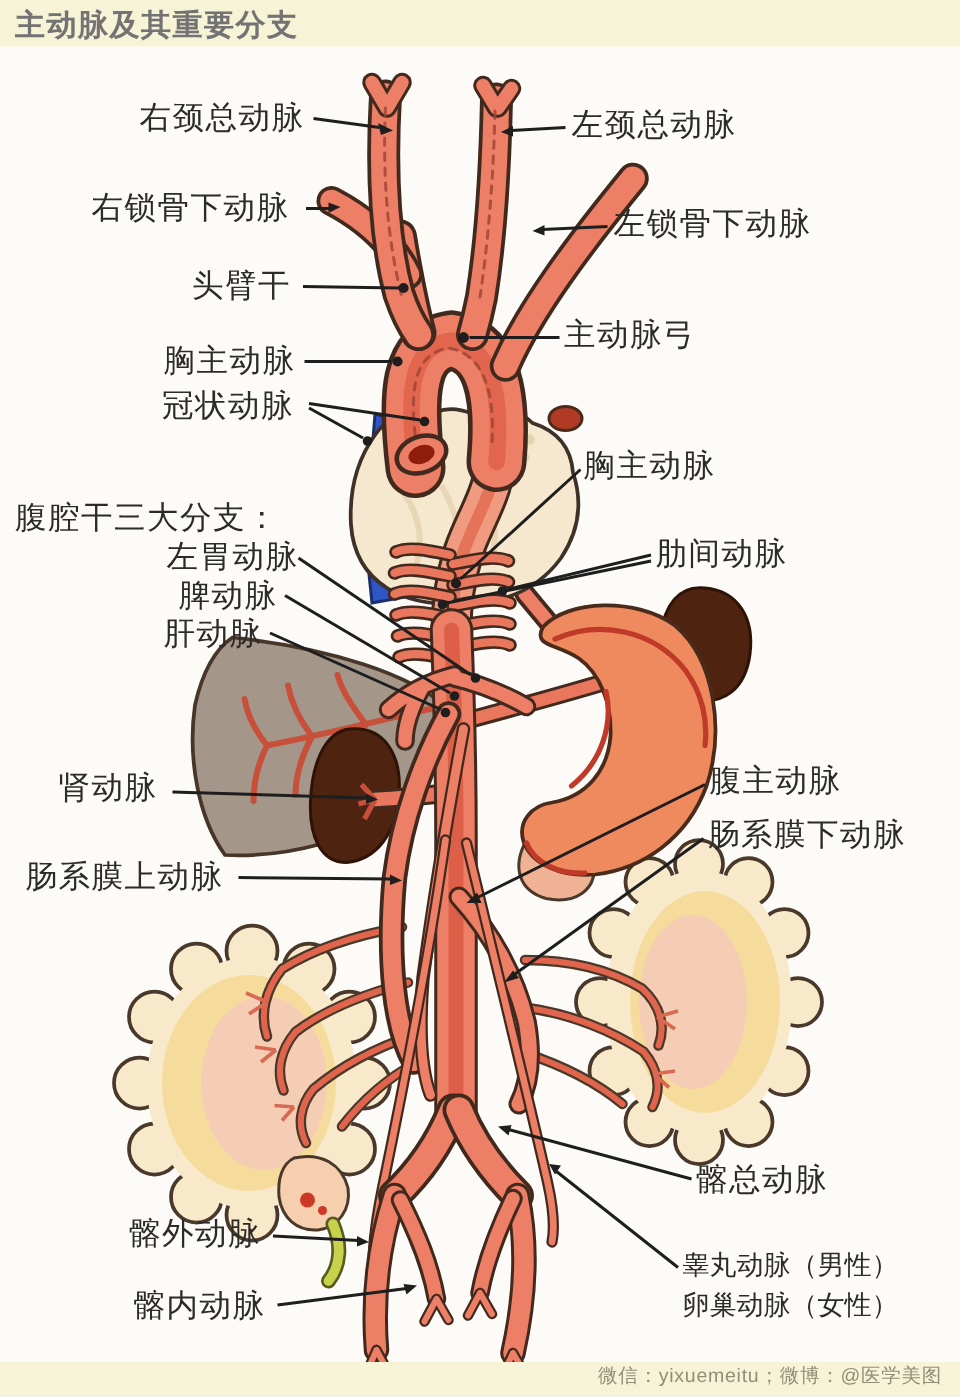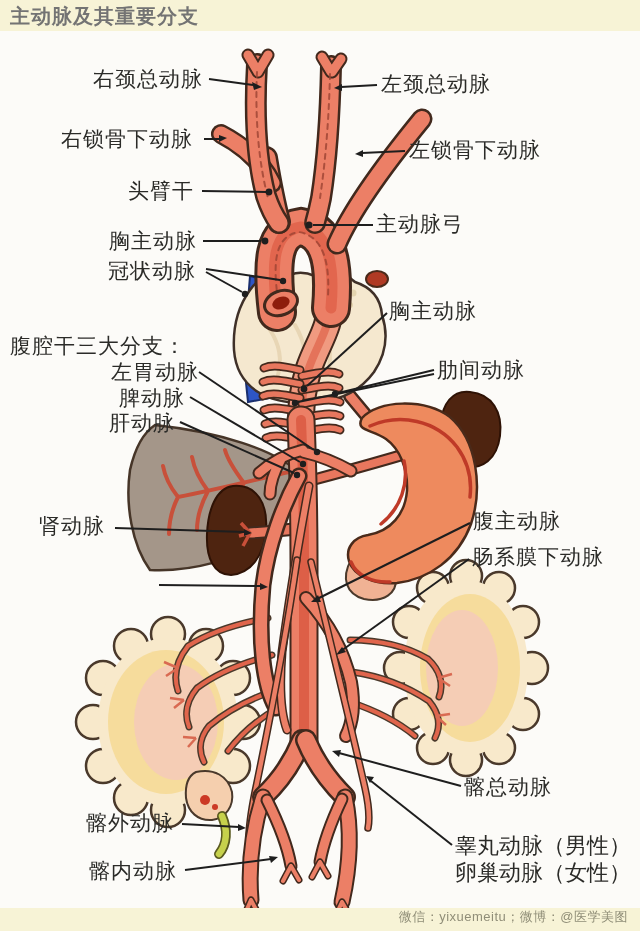--- a/index.html
+++ b/index.html
@@ -8,21 +8,21 @@
   .band{position:absolute;left:0;width:100%;background:#f7f3d6}
   .band.top{top:0;height:31px}
   .band.bottom{bottom:0;height:23px}
   .title{position:absolute;left:10px;top:3px;font-size:20px;font-weight:600;
          color:#737373;letter-spacing:1px;white-space:nowrap}
   .watermark{position:absolute;right:12px;bottom:5px;font-size:13px;color:#908e78;
              letter-spacing:.5px;white-space:nowrap}
   svg.diagram{position:absolute;left:0;top:0}
   .lbl{position:absolute;font-weight:normal;font-size:21px;line-height:1.1;color:#2b2b28;
        letter-spacing:1px;white-space:nowrap}
-  .lbl.small{font-size:22px;letter-spacing:0}
+  .lbl.small{font-size:18px;letter-spacing:0}
 </style>
 </head>
 <body>
 
 <div class="page">
 
   <svg class="diagram" width="640" height="931" viewBox="0 0 640 931">
     <defs>
       <path id="vCarR" d="M257,64 C254,115 257,162 266,196 C270,208 274,216 279,223"></path>
       <path id="vForkR" d="M248,55 L258,72 M268,55 L258,72"></path>
@@ -308,20 +308,21 @@
   <div class="lbl" style="left:93px;top:67px">右颈总动脉</div>
   <div class="lbl" style="left:61px;top:127px">右锁骨下动脉</div>
   <div class="lbl" style="left:128px;top:179px">头臂干</div>
   <div class="lbl" style="left:109px;top:229px">胸主动脉</div>
   <div class="lbl" style="left:108px;top:259px">冠状动脉</div>
   <div class="lbl" style="left:10px;top:334px">腹腔干三大分支：</div>
   <div class="lbl" style="left:111px;top:360px">左胃动脉</div>
   <div class="lbl" style="left:119px;top:386px">脾动脉</div>
   <div class="lbl" style="left:109px;top:411px">肝动脉</div>
   <div class="lbl" style="left:39px;top:514px">肾动脉</div>
+  <div class="lbl" style="left:17px;top:573px">肠系膜上动脉</div>
   <div class="lbl" style="left:86px;top:811px">髂外动脉</div>
   <div class="lbl" style="left:89px;top:859px">髂内动脉</div>
 
   <div class="lbl" style="left:381px;top:72px">左颈总动脉</div>
   <div class="lbl" style="left:409px;top:138px">左锁骨下动脉</div>
   <div class="lbl" style="left:376px;top:212px">主动脉弓</div>
   <div class="lbl" style="left:389px;top:299px">胸主动脉</div>
   <div class="lbl" style="left:437px;top:358px">肋间动脉</div>
   <div class="lbl" style="left:473px;top:509px">腹主动脉</div>
   <div class="lbl" style="left:472px;top:545px">肠系膜下动脉</div>

